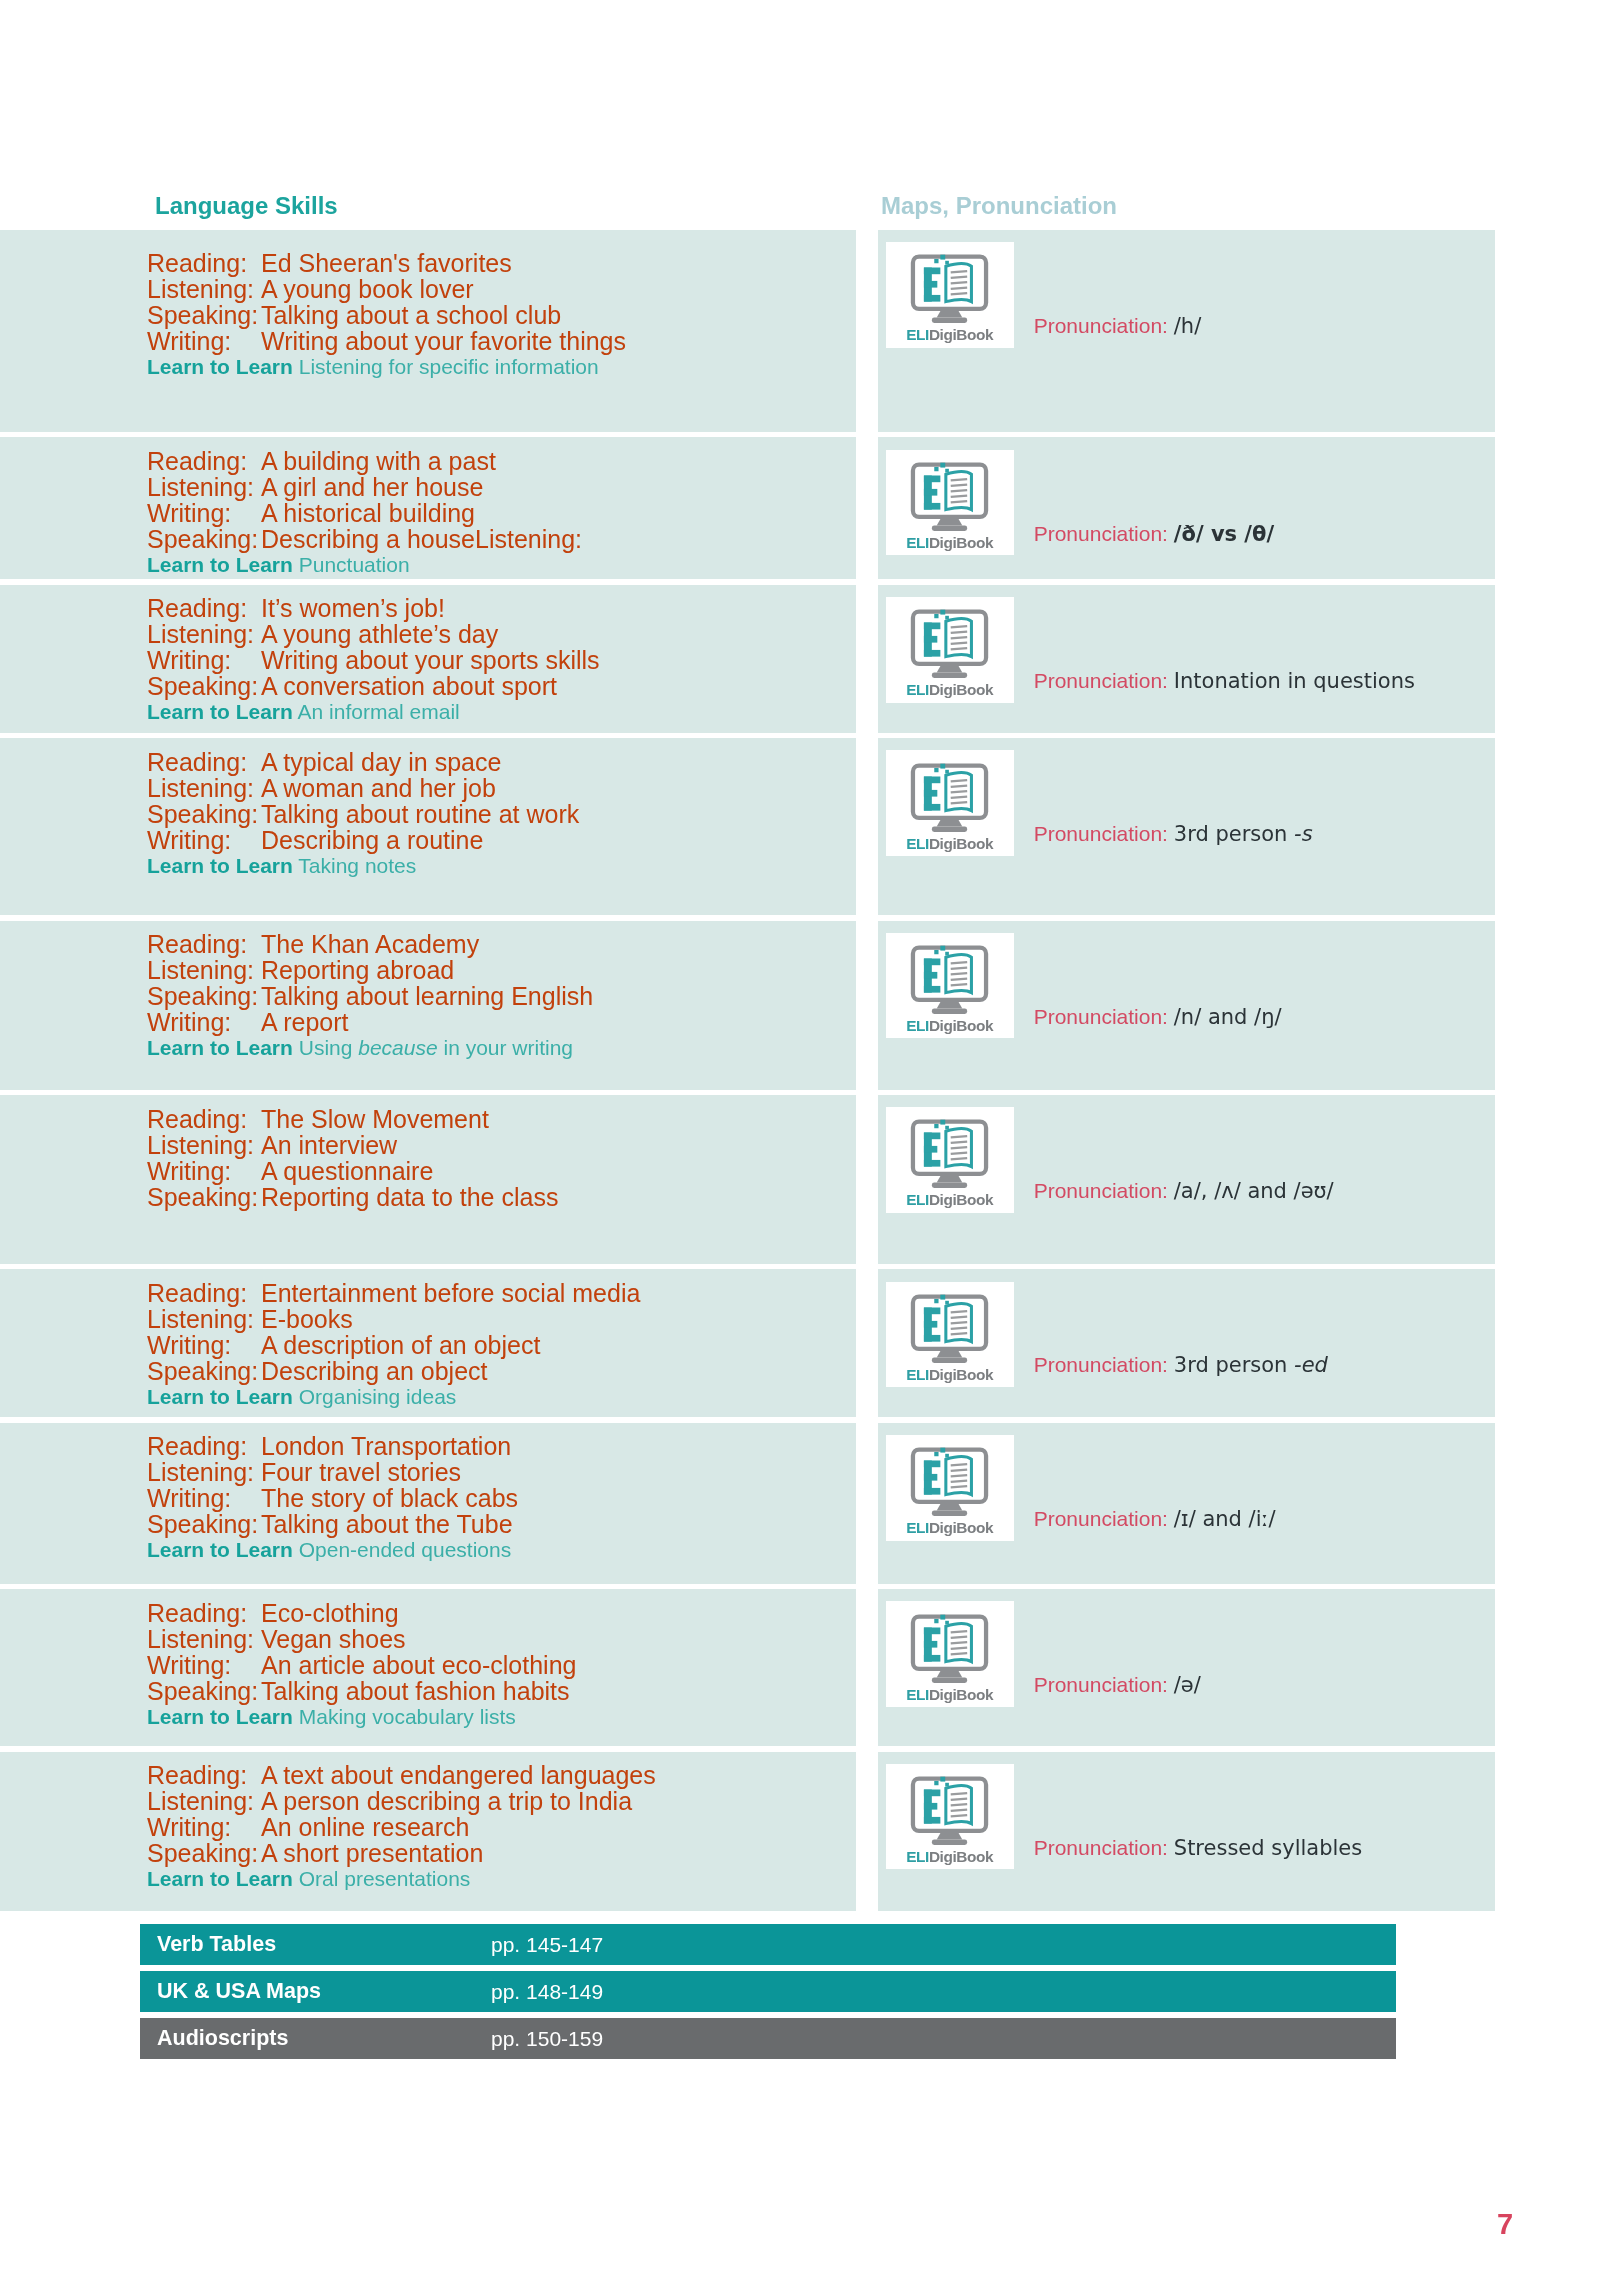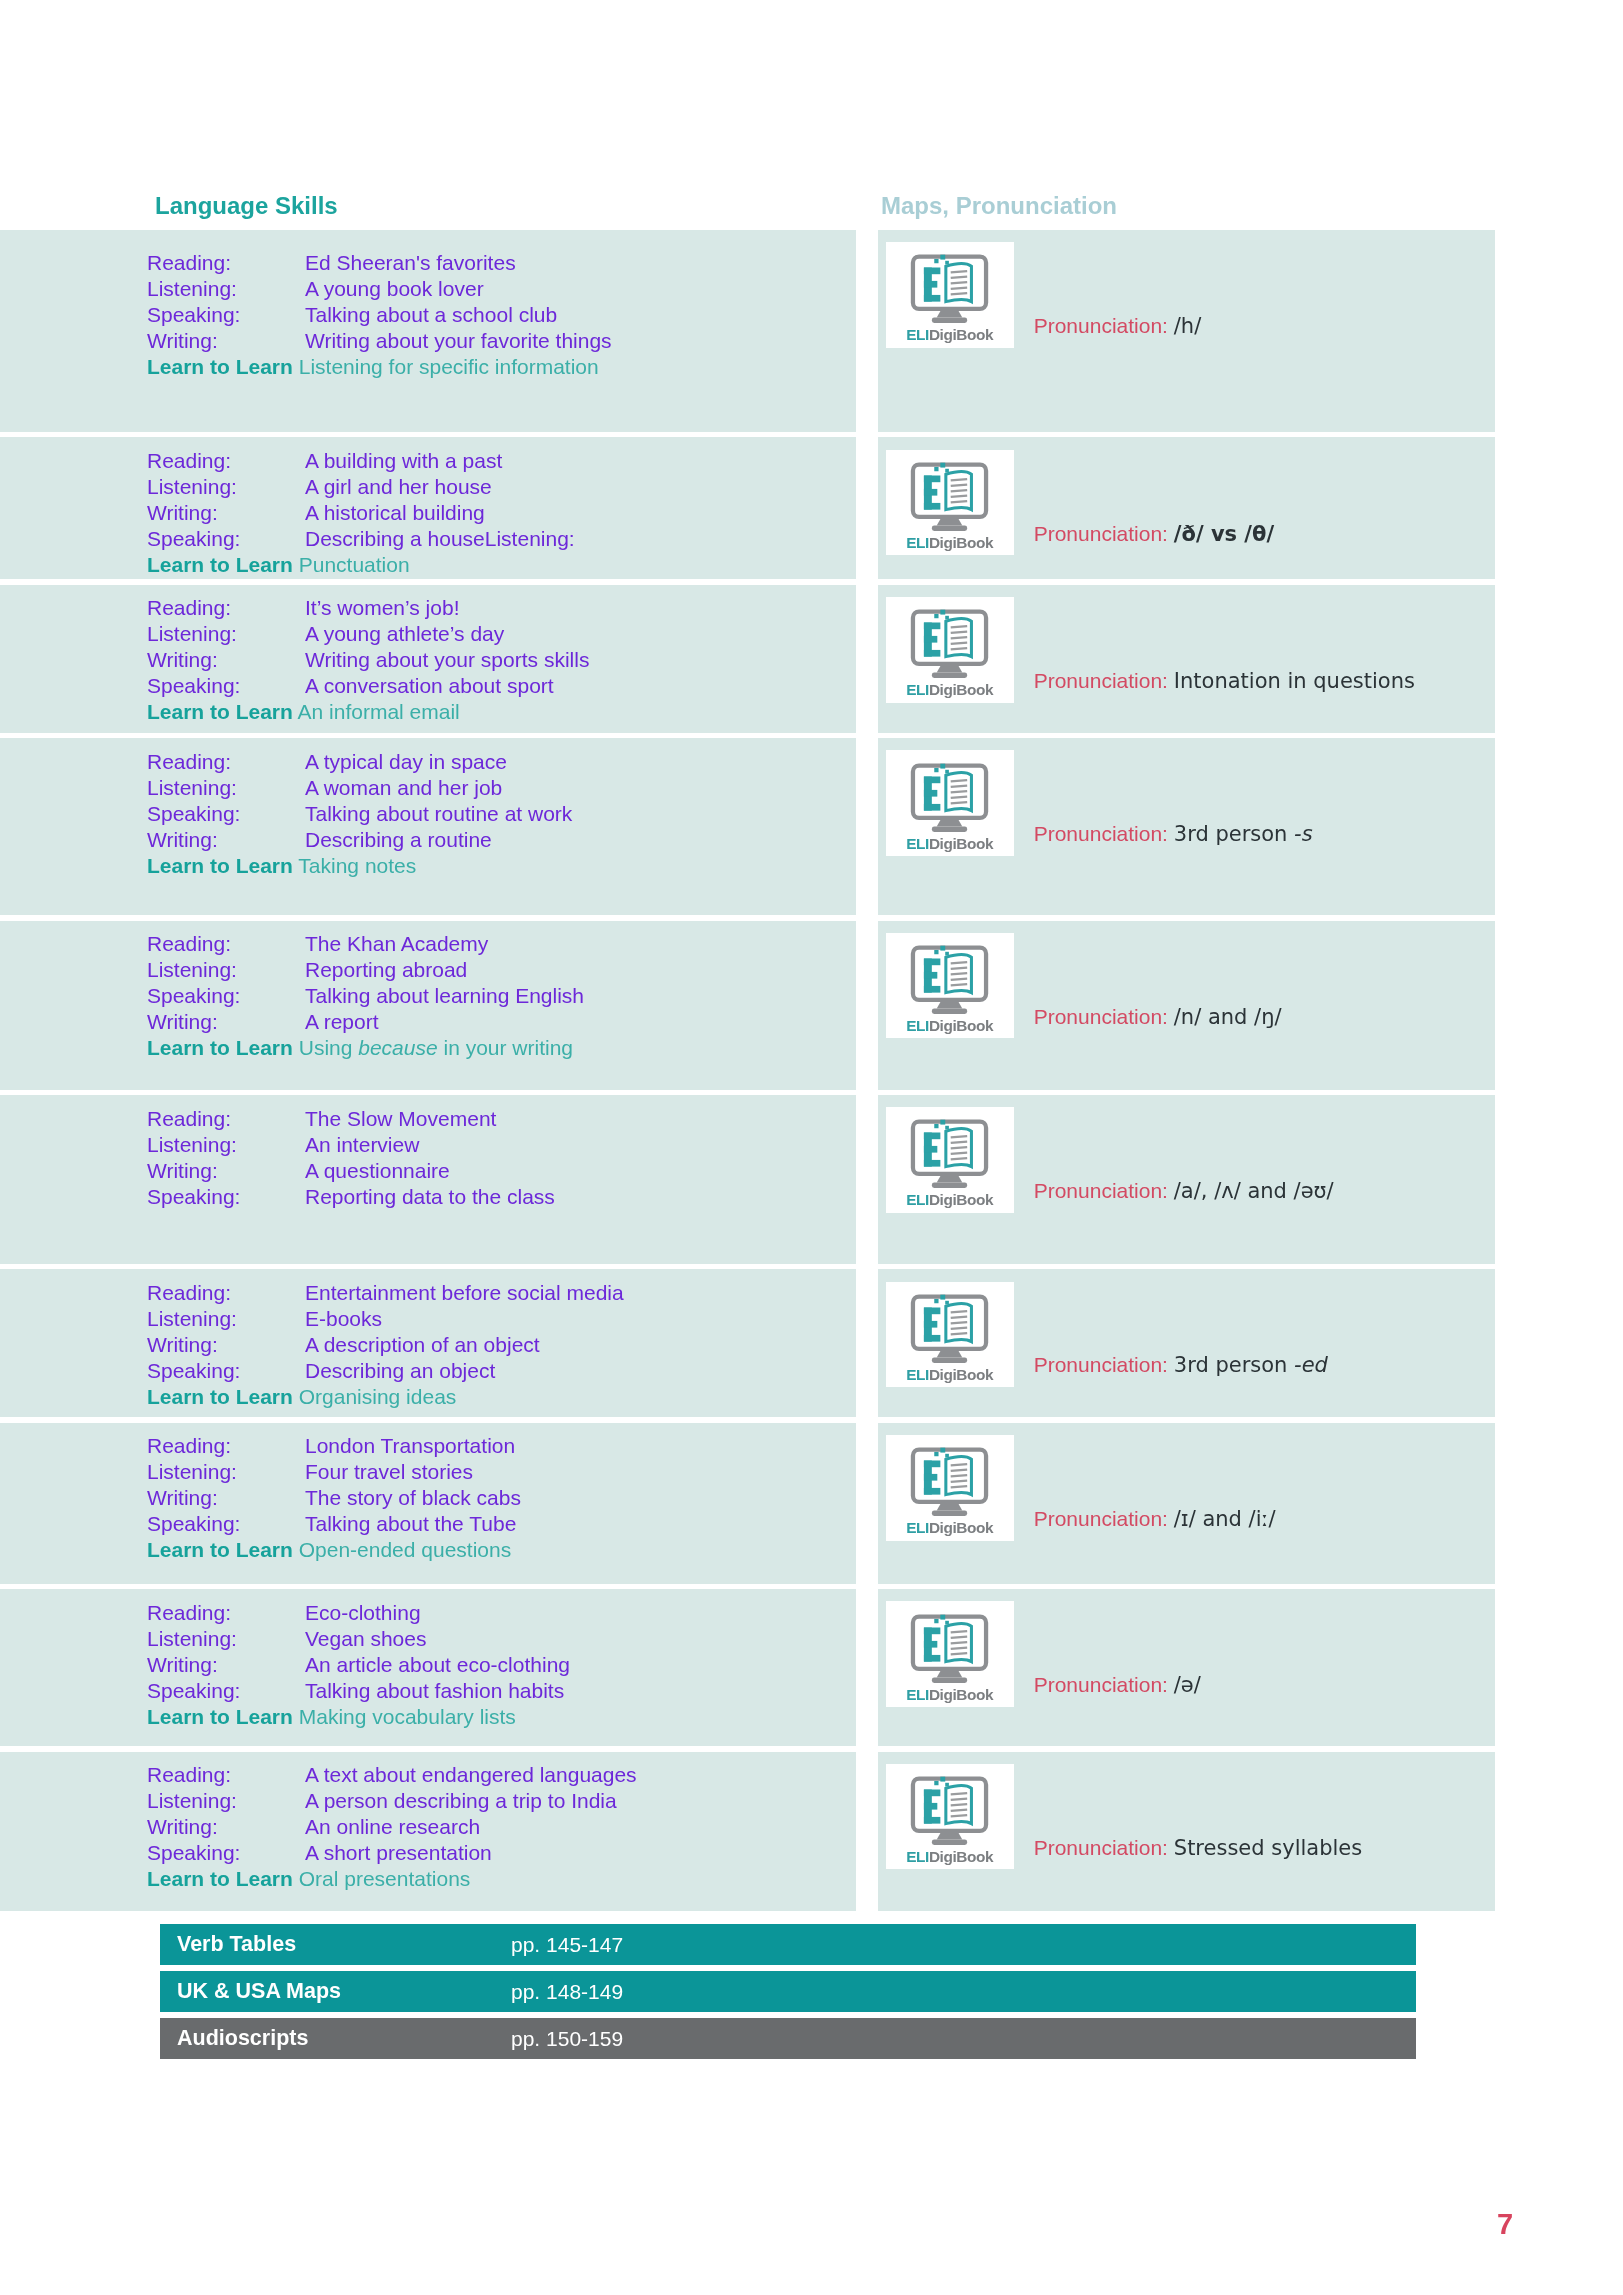--- a/index.html
+++ b/index.html
@@ -20,41 +20,41 @@
   .rows > .row:nth-child(2)  { min-height:142px; }
   .rows > .row:nth-child(3)  { min-height:148px; }
   .rows > .row:nth-child(4)  { min-height:177px; }
   .rows > .row:nth-child(5)  { min-height:169px; }
   .rows > .row:nth-child(6)  { min-height:169px; }
   .rows > .row:nth-child(7)  { min-height:148px; }
   .rows > .row:nth-child(8)  { min-height:161px; }
   .rows > .row:nth-child(9)  { min-height:157px; }
   .rows > .row:nth-child(10) { min-height:159px; }
 
-  .skill-line { display:flex; font-size:21px; line-height:26px; color:#6d28d9;gap:44px; }
+  .skill-line { display:flex; font-size:25px; line-height:26px; color:#c2410c; }
   .skill-label { width:114px; flex:none; }
   .ltl-line { font-size:21px; line-height:26px; }
   .ltl-label { font-weight:bold; color:#16a29b;text-align:right; }
   .ltl-text  { color:#3bafa8; }
   .ltl-text i { font-style:italic; }
 
   .rp-inner { display:flex; align-items:flex-end; }
   .db-card { width:128px; background:#ffffff; padding:6.1px 3.1px 3.1px; box-sizing:border-box; text-align:center; flex:none; }
   .db-card svg { width:91px; height:78px; display:block; margin:0 auto; }
   .db-label { font-size:15.4px; font-weight:bold; letter-spacing:-0.4px; line-height:18.4px; white-space:nowrap; }
   .db-eli  { color:#2f9fa4; }
   .db-rest { color:#7b7e81; }
 
   .pron { margin-left:20px; margin-bottom:9.2px; font-size:21px; line-height:24.6px; white-space:nowrap; }
   .pron-label { color:#d34a63; }
   .pron-value { color:#2b3337; font-family:"DejaVu Sans", sans-serif; }
   .pron-value i { font-style:italic; }
   .pron-value b { font-weight:bold; }
 
-  .bars { position:absolute; top:1924px; left:160px; width:1256px; display:flex; flex-direction:column; gap:6.1px; }
+  .bars { position:absolute; top:1924px; left:140px; width:1256px; display:flex; flex-direction:column; gap:6.1px; }
   .bar { height:41px; display:flex; align-items:center; position:relative; color:#ffffff; }
   .bar.teal { background:#0b9598; }
   .bar.gray { background:#696b6d; }
   .bar-label { font-size:21.5px; font-weight:bold; padding-left:17px; }
   .bar-pages { position:absolute; left:351px; font-size:21px; }
 
   .page-number { position:absolute; left:1497px; top:2208px; font-size:29px; font-weight:bold; color:#d8445e; }
 </style>
 </head>
 <body>

